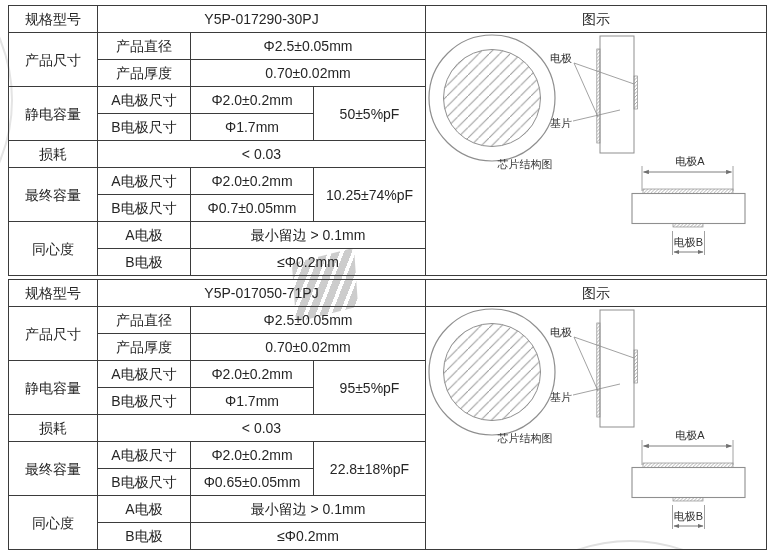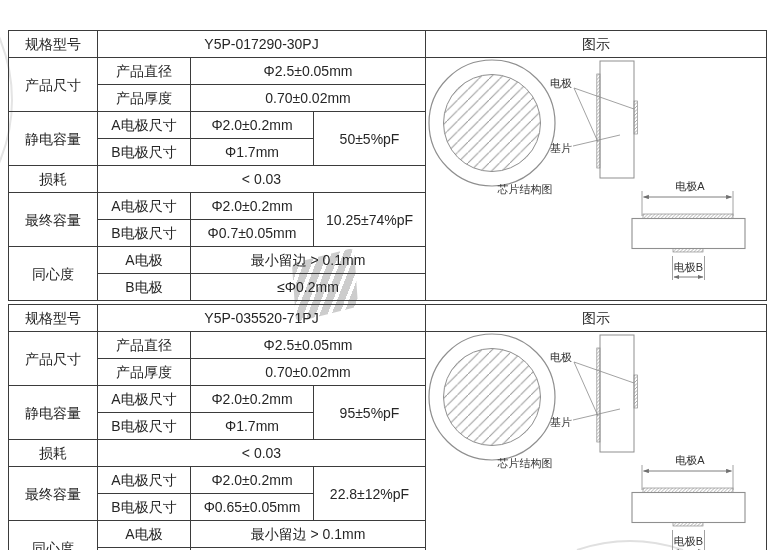--- a/index.html
+++ b/index.html
@@ -16,21 +16,20 @@
     transform:rotate(-14deg) skewX(-10deg);
     background:repeating-linear-gradient(118deg,#c7c7c7 0 8px,#ffffff 8px 12px);
     border-radius:5px;opacity:.9;
   }
   .wm-arc{position:absolute;}
   
   table.spec{
     border-collapse:collapse;table-layout:fixed;
     position:absolute;left:8px;width:758px;z-index:2;
     background:transparent;
-    margin-top:25px;
   }
   #table-1{top:5px;}
   #table-2{top:279px;}
   table.spec td{
     border:1px solid #3b3b3b;
     height:26px;line-height:26px;padding:0;
     text-align:center;vertical-align:middle;
     font-size:14px;font-weight:400;color:#262626;
     overflow:hidden;white-space:nowrap;
     background:transparent;
@@ -169,21 +168,21 @@
   <colgroup>
       <col style="width:89px">
       <col style="width:93px">
       <col style="width:123px">
       <col style="width:112px">
       <col style="width:341px">
     </colgroup>
   <tbody>
       <tr>
     <td>规格型号</td>
-    <td colspan="3">Y5P-035520-71PJ</td>
+    <td colspan="3">Y5P-017050-71PJ</td>
     <td>图示</td>
   </tr>
   <tr>
     <td rowspan="2">产品尺寸</td>
     <td>产品直径</td>
     <td colspan="2">Φ2.5±0.05mm</td>
     <td rowspan="9" class="diagram-cell">
       <svg class="diagram-svg" width="339" height="232" viewBox="0 0 339 232">
         <defs>
           <pattern id="hA1" patternUnits="userSpaceOnUse" width="10.5" height="10.5">
@@ -245,21 +244,21 @@
     <td>Φ1.7mm</td>
   </tr>
   <tr>
     <td>损耗</td>
     <td colspan="3">&lt; 0.03</td>
   </tr>
   <tr>
     <td rowspan="2">最终容量</td>
     <td>A电极尺寸</td>
     <td>Φ2.0±0.2mm</td>
-    <td rowspan="2">22.8±12%pF</td>
+    <td rowspan="2">22.8±18%pF</td>
   </tr>
   <tr>
     <td>B电极尺寸</td>
     <td>Φ0.65±0.05mm</td>
   </tr>
   <tr>
     <td rowspan="2">同心度</td>
     <td>A电极</td>
     <td colspan="2">最小留边 &gt; 0.1mm</td>
   </tr>

